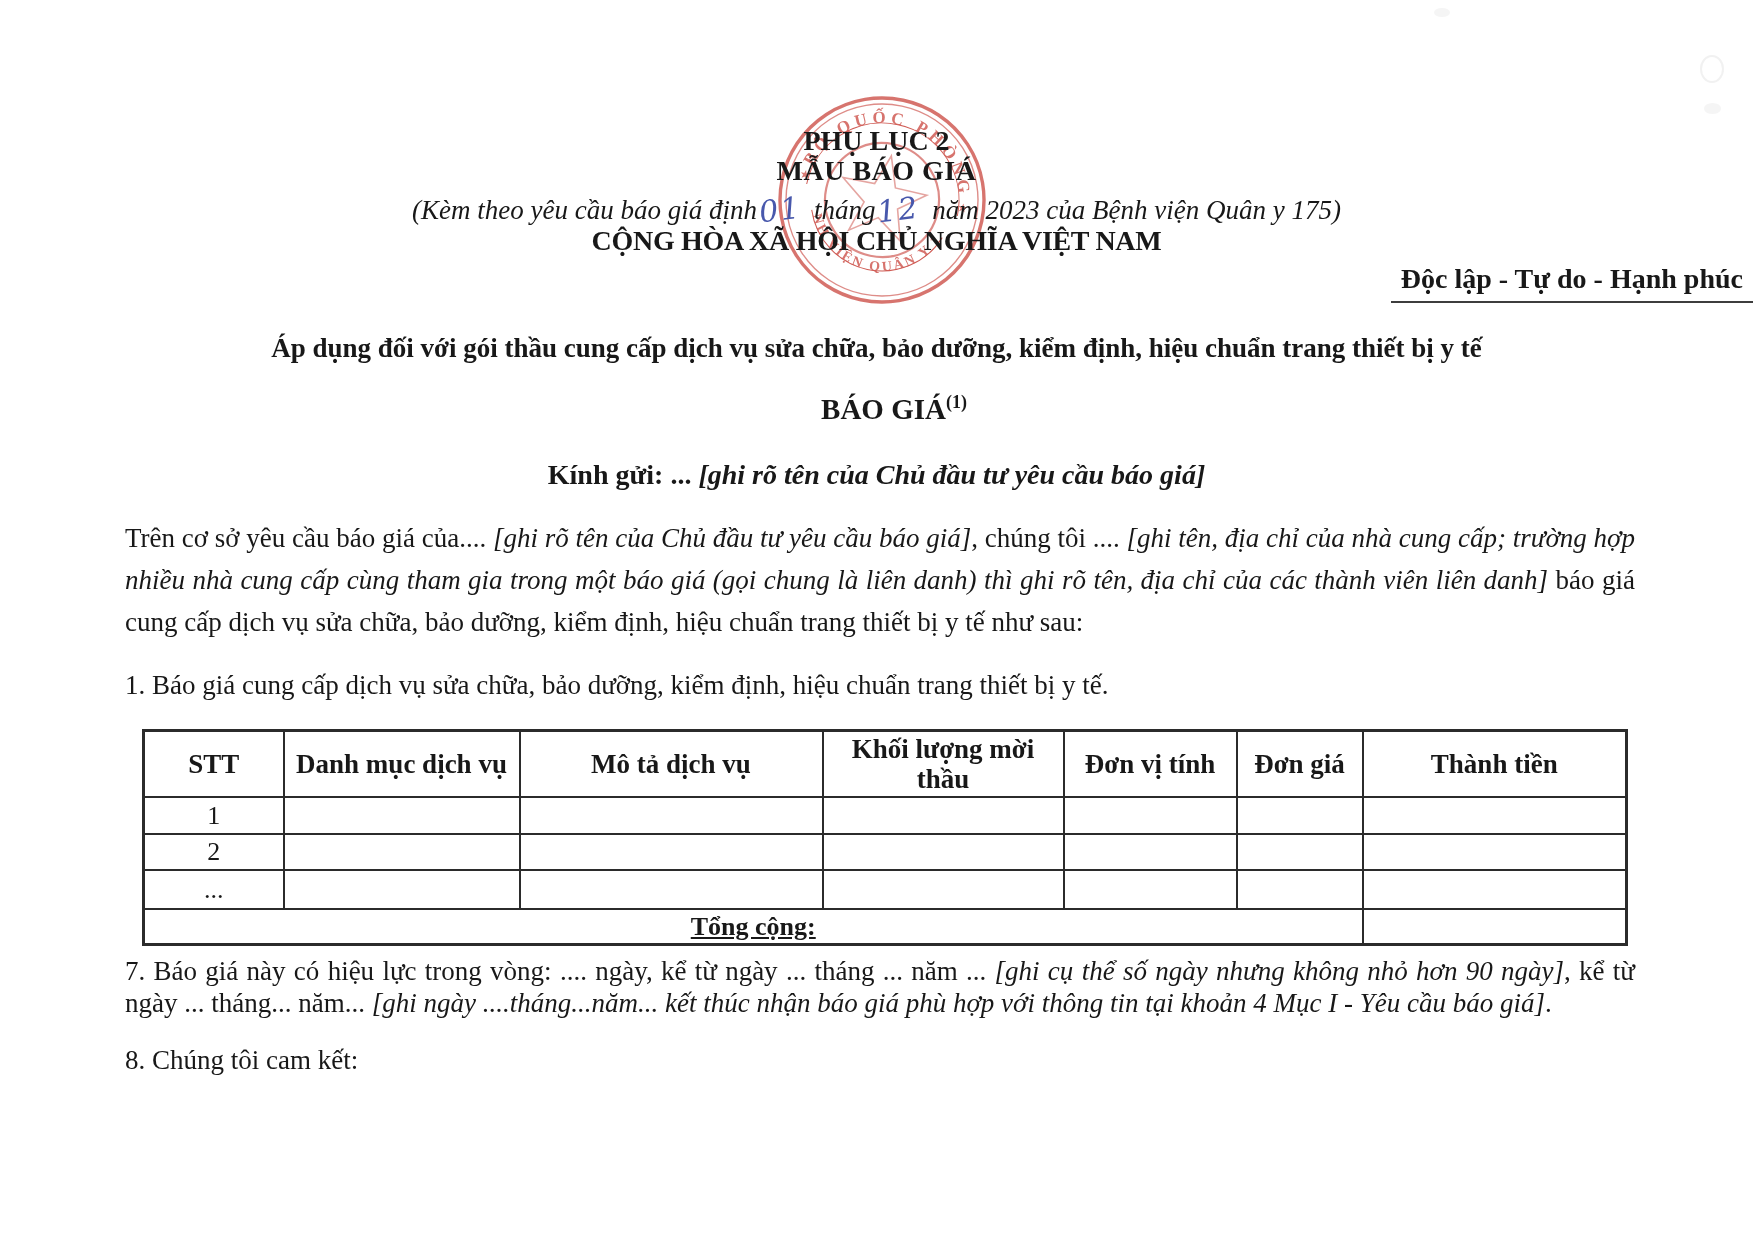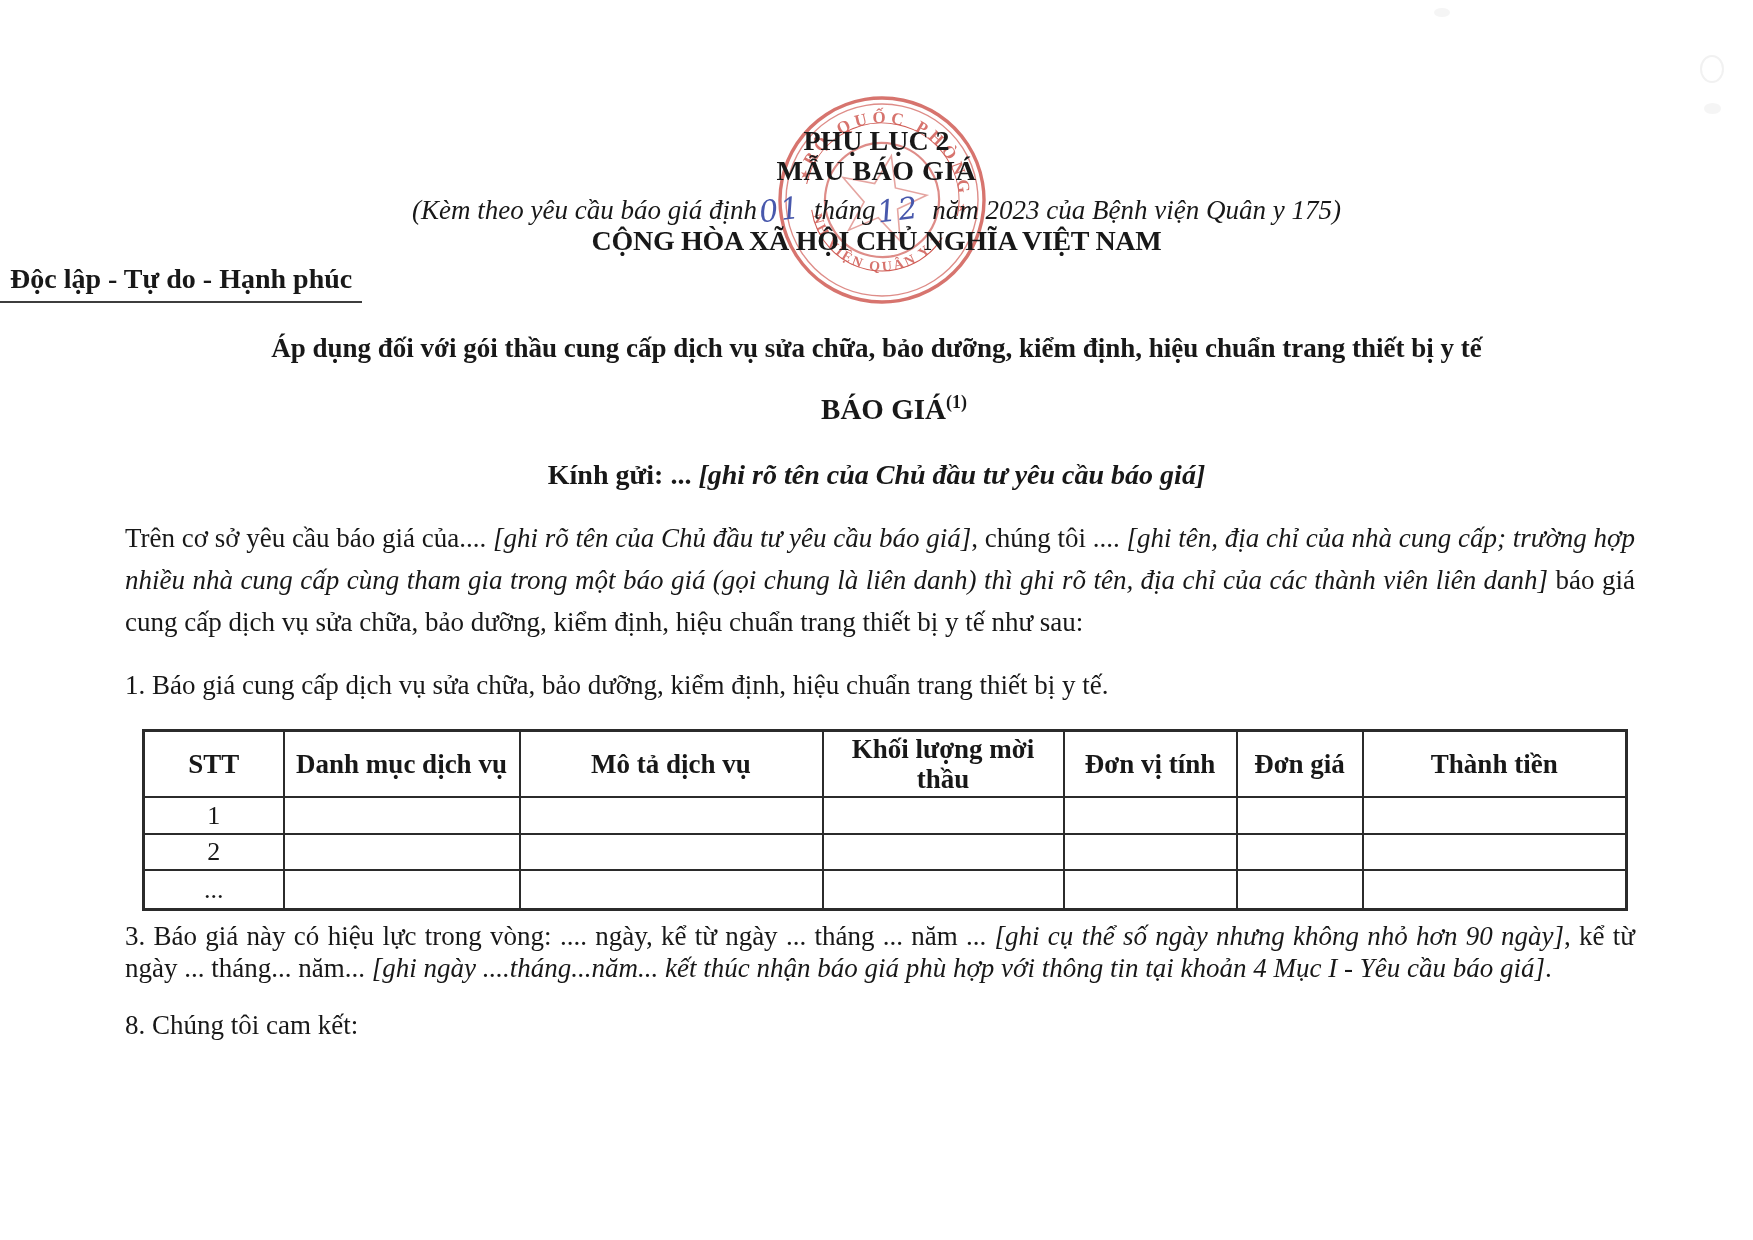--- a/index.html
+++ b/index.html
@@ -4,21 +4,21 @@
 <style>
   html,body{margin:0;padding:0;background:#ffffff;}
   body{width:1753px;height:1240px;font-family:"Liberation Serif",serif;color:#181818;}
   .page{position:relative;width:1753px;height:1240px;overflow:hidden;background:#ffffff;}
   .content{position:relative;z-index:2;}
 
   .appendix{margin:126px 0 0;font-size:28px;font-weight:bold;line-height:30px;text-align:center;}
   .formtitle{margin:0;font-size:28px;font-weight:bold;line-height:30px;text-align:center;letter-spacing:.5px;}
   .attach{margin:7px 0 0;font-size:27px;font-style:italic;line-height:31px;text-align:center;}
   .quoc{margin:0;font-size:28px;font-weight:bold;line-height:30px;text-align:center;letter-spacing:-.3px;}
-  .tieungu{margin:8px 0 0;text-align:left;}
+  .tieungu{margin:8px 0 0;text-align:right;}
   .tieungu .ul{display:inline-block;font-size:28px;font-weight:bold;line-height:30px;padding:0 10px 7px;border-bottom:2px solid #3d3d3d;}
   .scope{margin:30px 0 0;font-size:27px;font-weight:bold;line-height:31px;text-align:center;}
   .doctitle{margin:29px 0 0;font-size:29px;font-weight:bold;line-height:32px;text-align:center;padding-left:35px;}
   .doctitle sup{font-size:18px;line-height:0;}
   .salut{margin:35px 0 0;font-size:28px;font-weight:bold;line-height:30px;text-align:center;}
   .it{font-style:italic;}
   .para{margin:27px 118px 0 125px;font-size:27px;line-height:42px;text-align:justify;}
   .item1{margin:27px 118px 0 125px;font-size:27px;line-height:30px;}
   .item2{margin:9px 118px 0 125px;font-size:27px;line-height:32px;text-align:justify;}
   .item3{margin:26px 118px 0 125px;font-size:27px;line-height:30px;}
@@ -129,21 +129,25 @@
       </tr>
       <tr class="r3">
         <td>...</td>
         <td></td>
         <td></td>
         <td></td>
         <td></td>
         <td></td>
         <td></td>
       </tr>
+      <tr class="rfoot">
+        <td colspan="6" class="total-label">Tổng cộng:</td>
+        <td></td>
+      </tr>
     </tbody>
       </table>
 
-    <div class="item2"><span>3. Báo giá này có hiệu lực trong vòng: .... ngày, kể từ ngày ... tháng ... năm ... </span><span class="it">[ghi cụ thể số ngày nhưng không nhỏ hơn 90 ngày]</span><span>, kể từ ngày ... tháng... năm... </span><span class="it">[ghi ngày ....tháng...năm... kết thúc nhận báo giá phù hợp với thông tin tại khoản 4 Mục I - Yêu cầu báo giá]</span><span>.</span></div>
+    <div class="item2"><span>7. Báo giá này có hiệu lực trong vòng: .... ngày, kể từ ngày ... tháng ... năm ... </span><span class="it">[ghi cụ thể số ngày nhưng không nhỏ hơn 90 ngày]</span><span>, kể từ ngày ... tháng... năm... </span><span class="it">[ghi ngày ....tháng...năm... kết thúc nhận báo giá phù hợp với thông tin tại khoản 4 Mục I - Yêu cầu báo giá]</span><span>.</span></div>
 
     <div class="item3">8. Chúng tôi cam kết:</div>
 
   </div>
 </div>
 
 </body></html>

